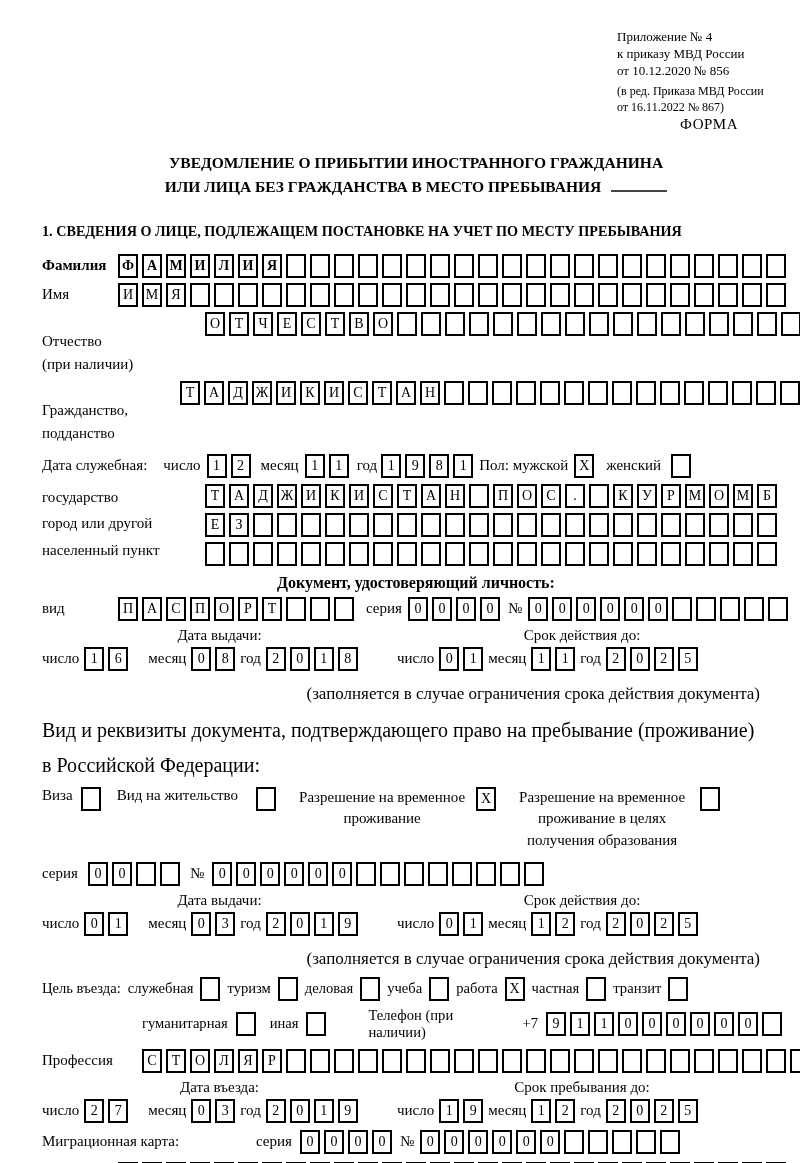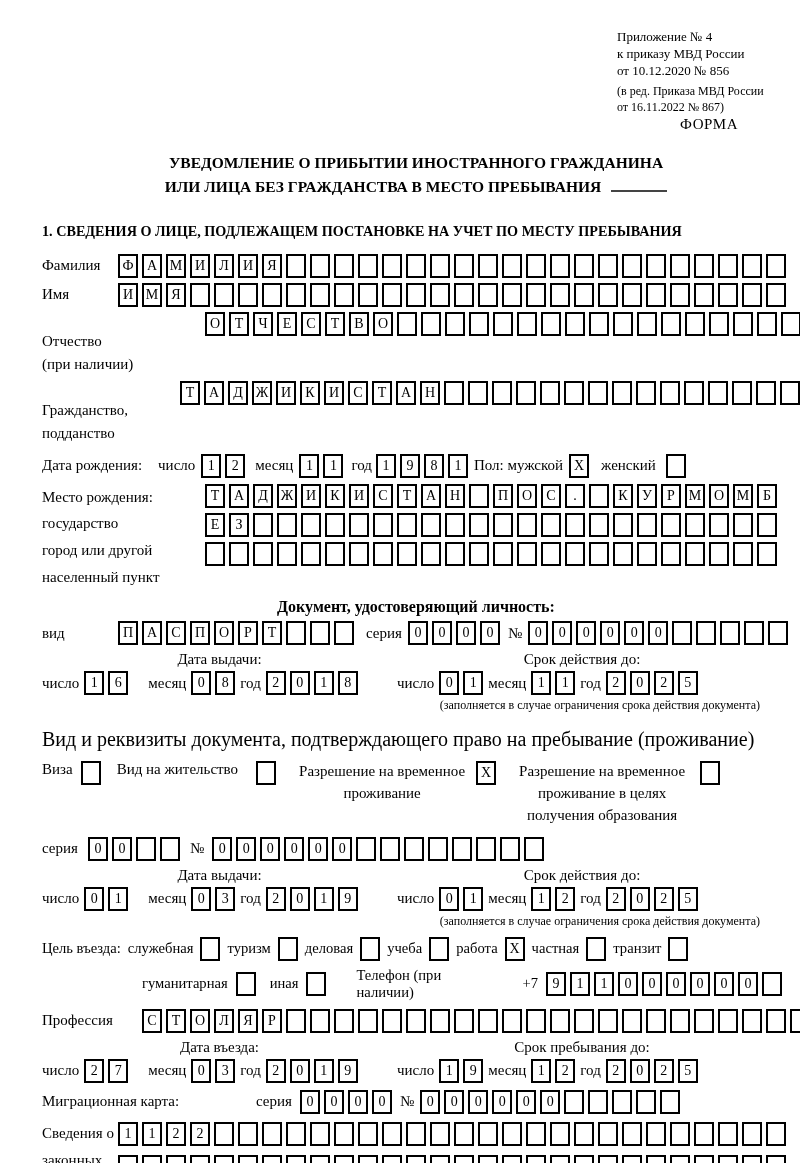--- a/index.html
+++ b/index.html
@@ -45,21 +45,21 @@
   .mr6 { margin-right:6px; }
 
   .dh { display:flex; margin-top:6px; font-size:15px; }
   .dh-left { width:355px; text-align:center; }
   .dh-right { width:370px; text-align:center; }
   .dr { display:flex; align-items:center; margin-top:3px; font-size:15px; }
   .dr-left { width:355px; display:flex; align-items:center; gap:5px; }
   .dr-right { display:flex; align-items:center; gap:5px; }
   .dg-gap { width:10px; }
 
-  .note { font-size:12px; text-align:right; padding-right:30px; margin-top:3px; }
+  .note { font-size:17px; text-align:right; padding-right:30px; margin-top:13px; }
 
   .intro { font-size:20px; margin-top:9px; line-height:1.75; }
 
   .vrow { display:flex; align-items:flex-start; margin-top:4px; font-size:15px; }
   .vopt { display:flex; align-items:flex-start; gap:8px; }
   .vopt-text2 { width:172px; text-align:center; line-height:1.45; }
   .vopt-text3 { width:180px; text-align:center; line-height:1.45; }
 
   .purpose { display:flex; align-items:center; margin-top:8px; font-size:14.6px; flex-wrap:nowrap; }
   .purpose > * { margin-right:7px; }
@@ -87,21 +87,21 @@
 
   <div class="forma">ФОРМА</div>
 
   <div class="title">
     <div>УВЕДОМЛЕНИЕ О ПРИБЫТИИ ИНОСТРАННОГО ГРАЖДАНИНА</div>
     <div><span>ИЛИ ЛИЦА БЕЗ ГРАЖДАНСТВА В МЕСТО ПРЕБЫВАНИЯ</span><span class="blank-line"></span></div>
   </div>
 
   <div class="section">1. СВЕДЕНИЯ О ЛИЦЕ, ПОДЛЕЖАЩЕМ ПОСТАНОВКЕ НА УЧЕТ ПО МЕСТУ ПРЕБЫВАНИЯ</div>
 
-  <div class="frow" style="margin-top:14px;">
+  <div class="frow" style="margin-top:14px;font-weight:bold;">
     <span class="lbl w76">Фамилия</span>
     <span class="cells">
         <span class="cell">Ф</span>
         <span class="cell">А</span>
         <span class="cell">М</span>
         <span class="cell">И</span>
         <span class="cell">Л</span>
         <span class="cell">И</span>
         <span class="cell">Я</span>
         <span class="cell"></span>
@@ -225,21 +225,21 @@
         <span class="cell"></span>
         <span class="cell"></span>
         <span class="cell"></span>
         <span class="cell"></span>
         <span class="cell"></span>
         <span class="cell"></span>
       </span>
   </div>
 
   <div class="frow" style="margin-top:8px;">
-    <span class="lbl mr6">Дата рождения:</span>
+    <span class="lbl mr6">Дата служебная:</span>
     <span class="lbl inline-gap">число</span>
     <span class="cells">
         <span class="cell">1</span>
         <span class="cell">2</span>
       </span>
     <span class="lbl inline-gap">месяц</span>
     <span class="cells">
         <span class="cell">1</span>
         <span class="cell">1</span>
       </span>
@@ -255,21 +255,20 @@
         <span class="cell">X</span>
       </span>
     <span class="lbl" style="margin-left:12px;margin-right:10px;">женский</span>
     <span class="cells">
         <span class="cell"></span>
       </span>
   </div>
 
   <div class="bp">
     <div class="bp-labels">
-      <div>Место рождения:</div>
       <div>государство</div>
       <div>город или другой</div>
       <div>населенный пункт</div>
     </div>
     <div class="bp-rows">
       <span class="cells">
           <span class="cell">Т</span>
           <span class="cell">А</span>
           <span class="cell">Д</span>
           <span class="cell">Ж</span>
@@ -430,20 +429,21 @@
           <span class="cell">0</span>
           <span class="cell">2</span>
           <span class="cell">5</span>
         </span>
     </div>
   </div>
   <div class="note">(заполняется в случае ограничения срока действия документа)</div>
 
   <div class="intro">
     <div>Вид и реквизиты документа, подтверждающего право на пребывание (проживание)</div>
+    <div>в Российской Федерации:</div>
   </div>
 
   <div class="vrow">
     <span class="vopt">
       <span>Виза</span>
       <span class="cells">
           <span class="cell"></span>
         </span>
     </span>
     <span class="vopt" style="margin-left:16px;">
@@ -573,21 +573,21 @@
   </div>
   <div class="purpose2">
     <span>гуманитарная</span>
     <span class="cells">
         <span class="cell"></span>
       </span>
     <span style="margin-left:6px;">иная</span>
     <span class="cells">
         <span class="cell"></span>
       </span>
-    <span style="margin-left:22px;">Телефон (при наличии)</span>
+    <span style="margin-left:34px;">Телефон (при наличии)</span>
     <span style="margin-left:18px;">+7</span>
     <span class="cells">
         <span class="cell">9</span>
         <span class="cell">1</span>
         <span class="cell">1</span>
         <span class="cell">0</span>
         <span class="cell">0</span>
         <span class="cell">0</span>
         <span class="cell">0</span>
         <span class="cell">0</span>

